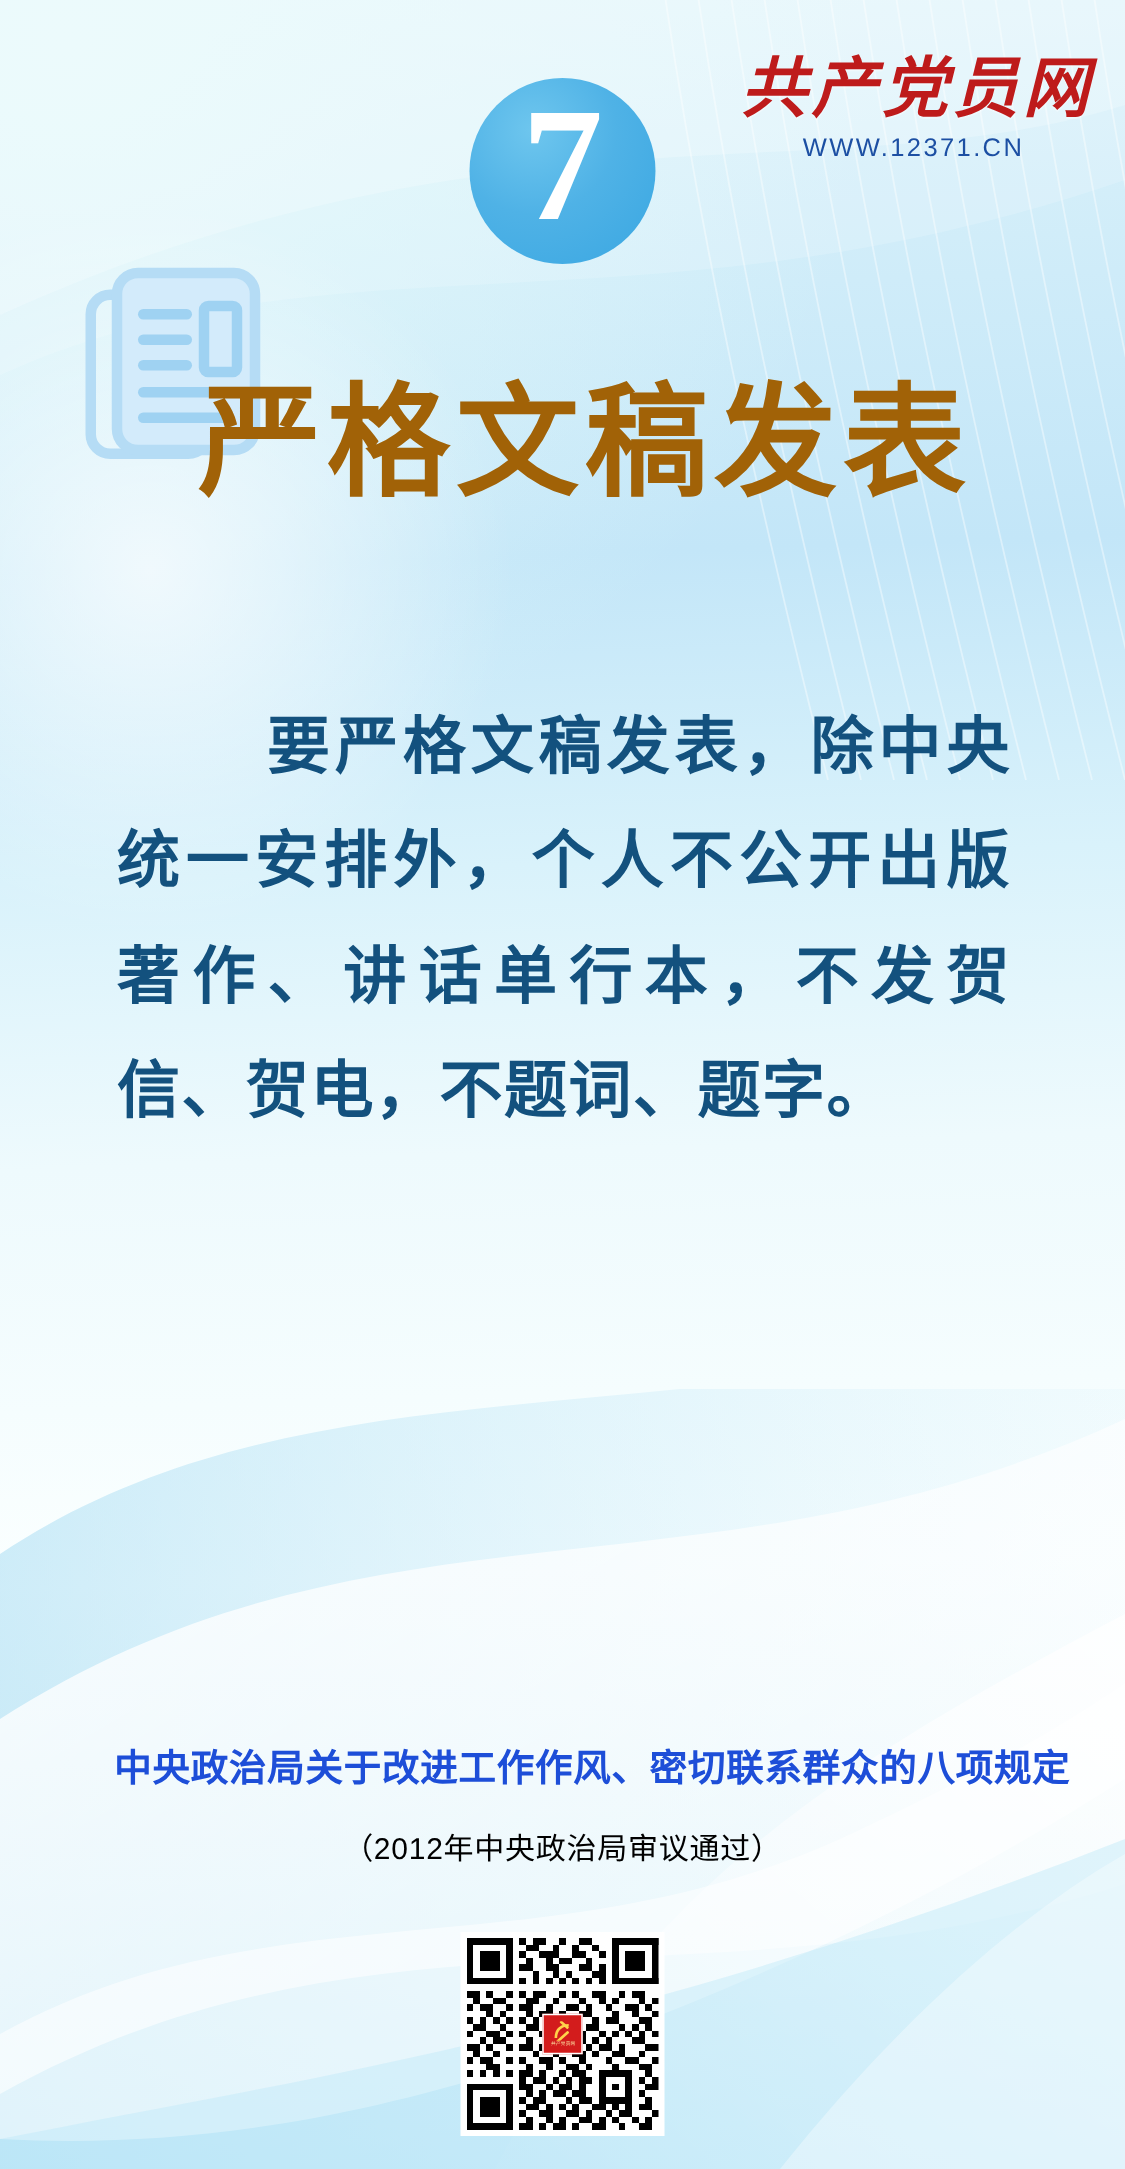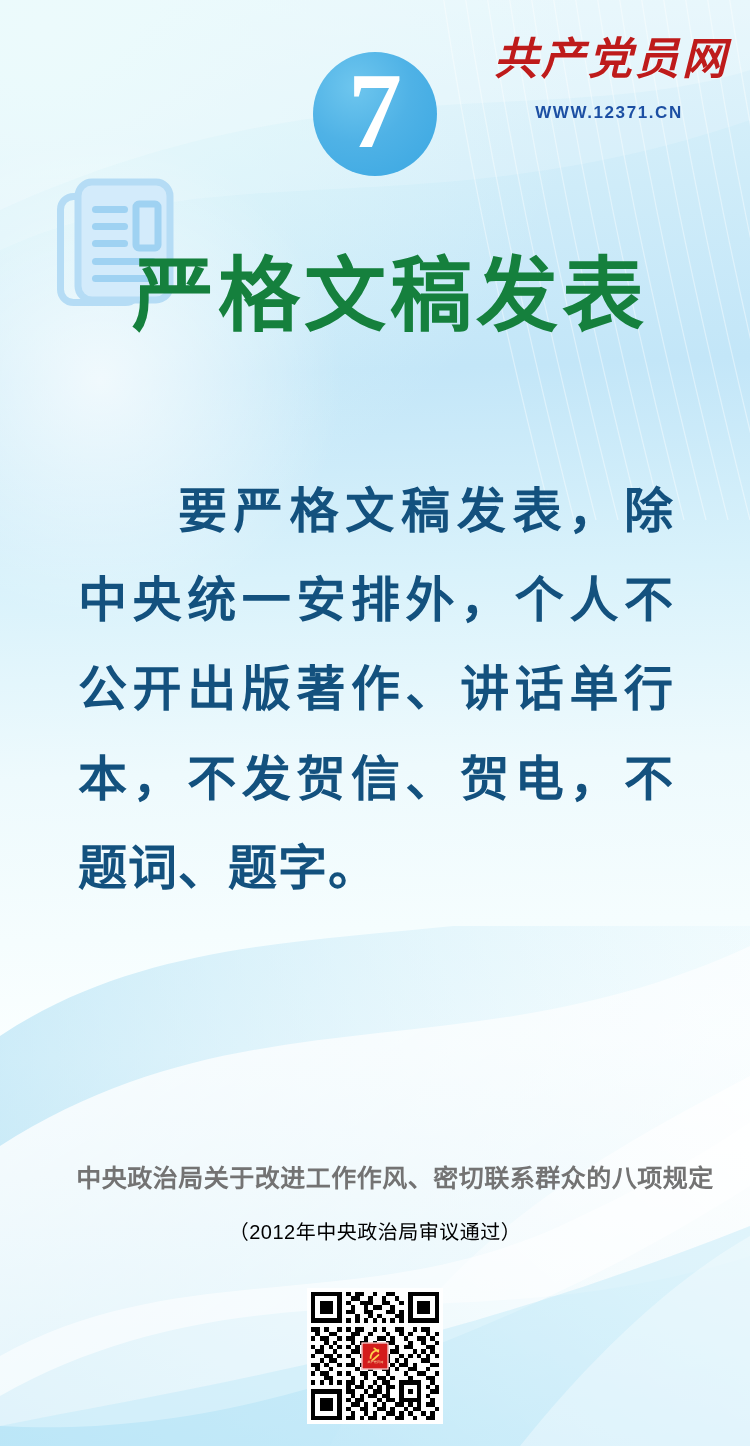--- a/index.html
+++ b/index.html
@@ -91,23 +91,23 @@
     font-weight: 700;
     font-style: italic;
     letter-spacing: 3px;
     line-height: 1;
     color: #BE1B1B;
     text-shadow: 0 1px 0 rgba(255,255,255,.35);
     white-space: nowrap;
   }
   .brand-url {
     display: block;
-    margin-top: 21px;
+    margin-top: 7px;
     font-size: 17px;
-    font-weight: 700;
+    font-weight: 400;
     letter-spacing: 1.6px;
     color: #1c4fa3;
     white-space: nowrap;
     text-align: center;
   }
 
   .number-badge {
     position: absolute;
     left: 313px;
     top: 52px;
@@ -142,31 +142,31 @@
   .title {
     position: absolute;
     left: 132px;
     top: 196px;
     width: 560px;
     font-family: "Liberation Sans", "DejaVu Sans", sans-serif;
     font-size: 82px;
     font-weight: 700;
     letter-spacing: 4px;
     line-height: 1.1;
-    color: #15803d;
+    color: #a16207;
     white-space: nowrap;
   }
 
   
   .body-text {
     position: absolute;
     left: 78px;
     top: 418px;
     width: 596px;
-    font-size: 49px;
+    font-size: 42px;
     font-weight: 700;
     line-height: 1.82;
     letter-spacing: 1px;
     color: #13517E;
     text-align: justify;
     text-align-last: left;
     text-indent: 100px;
     text-justify: inter-ideograph;
   }
 
@@ -175,21 +175,21 @@
     position: absolute;
     left: 0; right: 0;
     top: 1158px;
     text-align: center;
   }
   .footer-title {
     font-family: "Liberation Serif", "DejaVu Serif", serif;
     font-size: 25px;
     font-weight: 700;
     letter-spacing: .5px;
-    color: #737373;
+    color: #1d4ed8;
     white-space: nowrap;
     padding-left: 40px;
   }
   .footer-sub {
     margin-top: 22px;
     font-size: 20px;
     font-weight: 400;
     letter-spacing: .5px;
     color: #000000;
     white-space: nowrap;

